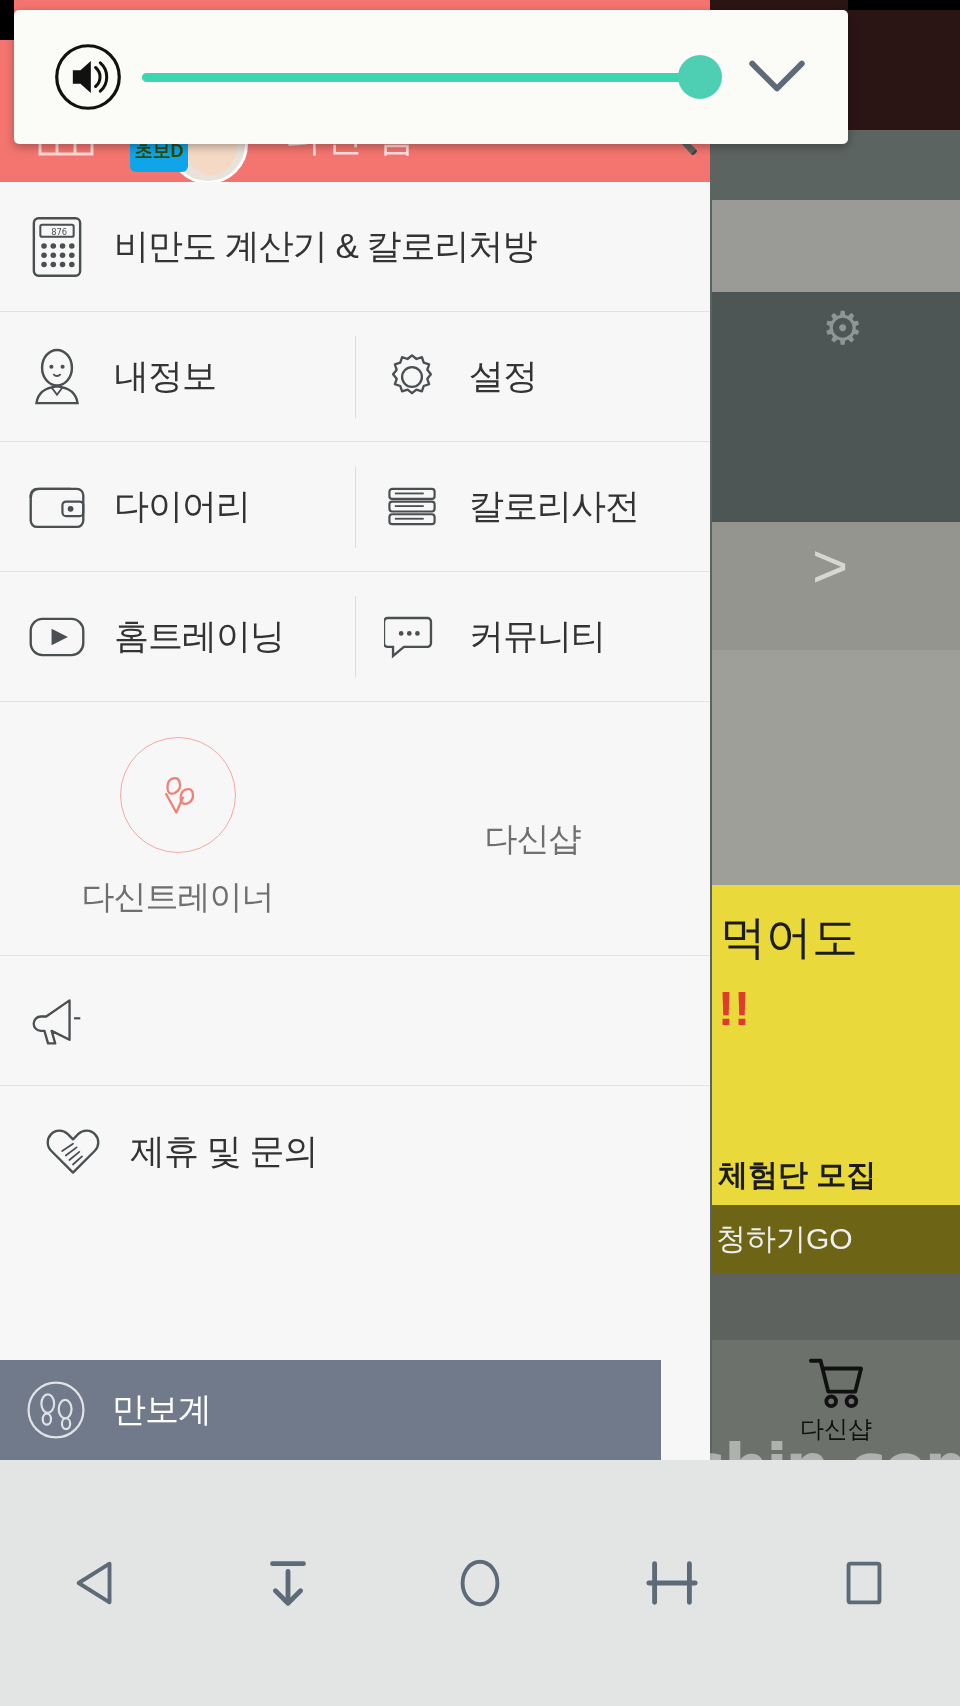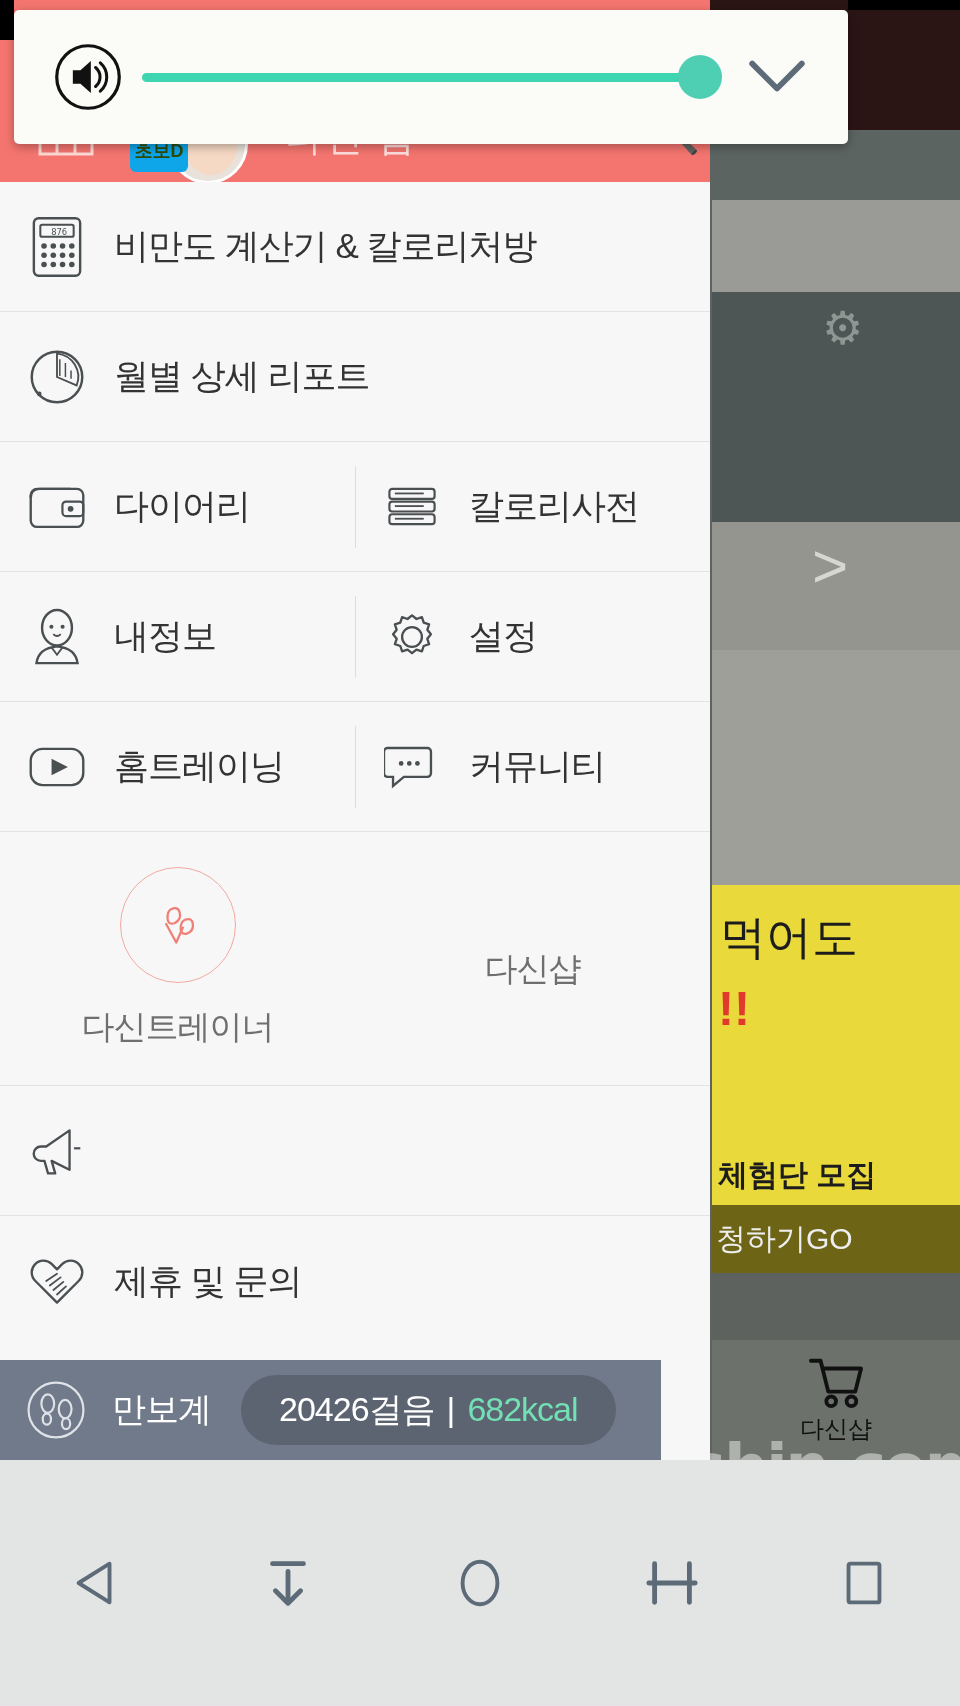--- a/index.html
+++ b/index.html
@@ -34,21 +34,21 @@
               display:flex; flex-direction:column; align-items:center; justify-content:center; }
   .cart-tab .lbl { font-size:24px; color:#111; margin-top:4px; }
 
   
   .watermark { position:absolute; left:560px; top:1430px; font-size:62px; font-weight:bold;
                color:rgba(255,255,255,.45); letter-spacing:-2px; font-family:"DejaVu Sans",sans-serif; }
 
   
   .drawer { position:absolute; left:0; top:182px; width:710px; height:1448px; background:#f7f7f7; }
   .mrow { position:relative; display:flex; align-items:center; border-bottom:1px solid #e3e3e3; background:#f7f7f7; }
-  .mrow:last-child { border-bottom:none; }
+  .mrow:last-child { border-bottom:none;padding-left:16px; }
   .m-ico { width:114px; display:flex; align-items:center; justify-content:center; flex:0 0 114px; }
   .m-lbl { font-size:35px; color:#333; letter-spacing:-1px; }
 
   .row-single { height:130px; }
   .row-dual { height:130px; }
   .dual-half { display:flex; align-items:center; flex:1 1 50%; height:100%; }
   .dual-div { position:absolute; left:355px; top:24px; width:1px; height:82px; background:#ddd; }
 
   
   .promo-row { height:254px; display:flex; border-bottom:1px solid #e3e3e3; background:#f7f7f7; }
@@ -172,32 +172,47 @@
             <circle cx="13" cy="52" r="3"></circle>
               <circle cx="23" cy="52" r="3"></circle>
               <circle cx="33" cy="52" r="3"></circle>
               <circle cx="43" cy="52" r="3"></circle>
           </g>
         </svg>
       </div>
       <div class="m-lbl">비만도 계산기 &amp; 칼로리처방</div>
     </div>
 
-    <div class="mrow row-single">
-      <div class="m-ico">
-        <svg viewBox="0 0 62 62" width="58" height="58">
-          <circle cx="31" cy="31" r="27" fill="none" stroke="#4a4f52" stroke-width="2.6"></circle>
-          <path d="M31 31 L31 6 A25 25 0 0 1 52 40 Z" fill="none" stroke="#4a4f52" stroke-width="2"></path>
-          <line x1="34" y1="12" x2="34" y2="30" stroke="#4a4f52" stroke-width="1.6"></line>
-          <line x1="40" y1="16" x2="40" y2="31" stroke="#4a4f52" stroke-width="1.6"></line>
-          <line x1="46" y1="24" x2="46" y2="33" stroke="#4a4f52" stroke-width="1.6"></line>
-          <circle cx="12" cy="49" r="2.5" fill="#4a4f52"></circle>
-        </svg>
-      </div>
-      <div class="m-lbl">월별 상세 리포트</div>
+
+    <div class="mrow row-dual">
+      <div class="dual-half">
+        <div class="m-ico">
+          <svg viewBox="0 0 60 64" width="56" height="60">
+            <ellipse cx="30" cy="22" rx="16" ry="19" fill="none" stroke="#4a4f52" stroke-width="2.6"></ellipse>
+            <circle cx="24" cy="21" r="2.2" fill="#4a4f52"></circle>
+              <circle cx="36" cy="21" r="2.2" fill="#4a4f52"></circle>
+            <path d="M26 29 q4 4 8 0" fill="none" stroke="#4a4f52" stroke-width="2"></path>
+            <path d="M8 60 q2-16 22-18 q20 2 22 18 Z" fill="none" stroke="#4a4f52" stroke-width="2.6"></path>
+            <path d="M24 43 L30 51 L36 43" fill="none" stroke="#4a4f52" stroke-width="2"></path>
+          </svg>
+        </div>
+        <div class="m-lbl">내정보</div>
+      </div>
+      <div class="dual-div"></div>
+      <div class="dual-half">
+        <div class="m-ico">
+          <svg viewBox="0 0 60 60" width="54" height="54">
+            <g fill="none" stroke="#4a4f52" stroke-width="2.6" stroke-linejoin="round">
+              <path d="M30 6 l5 4 6-2 2 6 6 2 -2 6 4 5 -4 5 2 6 -6 2 -2 6 -6-2 -5 4 -5-4 -6 2 -2-6 -6-2 2-6 -4-5 4-5 -2-6 6-2 2-6 6 2 Z"></path>
+              <circle cx="30" cy="30" r="11"></circle>
+            </g>
+          </svg>
+        </div>
+        <div class="m-lbl">설정</div>
+      </div>
     </div>
 
     <div class="mrow row-dual">
       <div class="dual-half">
         <div class="m-ico">
           <svg viewBox="0 0 64 52" width="58" height="48">
             <rect x="3" y="6" width="58" height="42" rx="7" fill="none" stroke="#4a4f52" stroke-width="2.6"></rect>
             <path d="M3 16 q0-10 10-10 h34" fill="none" stroke="#4a4f52" stroke-width="2.6"></path>
             <rect x="38" y="20" width="23" height="16" rx="4" fill="none" stroke="#4a4f52" stroke-width="2.4"></rect>
             <circle cx="47" cy="28" r="3.2" fill="#4a4f52"></circle>
@@ -221,48 +236,20 @@
             </g>
           </svg>
         </div>
         <div class="m-lbl">칼로리사전</div>
       </div>
     </div>
 
     <div class="mrow row-dual">
       <div class="dual-half">
         <div class="m-ico">
-          <svg viewBox="0 0 60 64" width="56" height="60">
-            <ellipse cx="30" cy="22" rx="16" ry="19" fill="none" stroke="#4a4f52" stroke-width="2.6"></ellipse>
-            <circle cx="24" cy="21" r="2.2" fill="#4a4f52"></circle>
-              <circle cx="36" cy="21" r="2.2" fill="#4a4f52"></circle>
-            <path d="M26 29 q4 4 8 0" fill="none" stroke="#4a4f52" stroke-width="2"></path>
-            <path d="M8 60 q2-16 22-18 q20 2 22 18 Z" fill="none" stroke="#4a4f52" stroke-width="2.6"></path>
-            <path d="M24 43 L30 51 L36 43" fill="none" stroke="#4a4f52" stroke-width="2"></path>
-          </svg>
-        </div>
-        <div class="m-lbl">내정보</div>
-      </div>
-      <div class="dual-div"></div>
-      <div class="dual-half">
-        <div class="m-ico">
-          <svg viewBox="0 0 60 60" width="54" height="54">
-            <g fill="none" stroke="#4a4f52" stroke-width="2.6" stroke-linejoin="round">
-              <path d="M30 6 l5 4 6-2 2 6 6 2 -2 6 4 5 -4 5 2 6 -6 2 -2 6 -6-2 -5 4 -5-4 -6 2 -2-6 -6-2 2-6 -4-5 4-5 -2-6 6-2 2-6 6 2 Z"></path>
-              <circle cx="30" cy="30" r="11"></circle>
-            </g>
-          </svg>
-        </div>
-        <div class="m-lbl">설정</div>
-      </div>
-    </div>
-
-    <div class="mrow row-dual">
-      <div class="dual-half">
-        <div class="m-ico">
           <svg viewBox="0 0 64 48" width="58" height="44">
             <rect x="3" y="4" width="58" height="40" rx="13" fill="none" stroke="#4a4f52" stroke-width="2.6"></rect>
             <polygon points="26,15 44,24 26,33" fill="#4a4f52"></polygon>
           </svg>
         </div>
         <div class="m-lbl">홈트레이닝</div>
       </div>
       <div class="dual-div"></div>
       <div class="dual-half">
         <div class="m-ico">
@@ -328,25 +315,20 @@
         <circle cx="35" cy="35" r="30" fill="none" stroke="#dfe3e8" stroke-width="2.4"></circle>
         <g fill="none" stroke="#dfe3e8" stroke-width="2.4">
           <ellipse cx="26" cy="28" rx="7" ry="10"></ellipse>
           <ellipse cx="25" cy="45" rx="4.5" ry="6"></ellipse>
           <ellipse cx="45" cy="34" rx="7" ry="10"></ellipse>
           <ellipse cx="46" cy="50" rx="4.5" ry="6"></ellipse>
         </g>
       </svg>
     </div>
     <div class="pedo-lbl">만보계</div>
-    <div class="pedo-badge">
-      <span class="pedo-steps">20426걸음</span>
-      <span class="pedo-sep">|</span>
-      <span class="pedo-kcal">682kcal</span>
-    </div>
   </div>
 
   <div class="status-sliver"></div>
   <div class="status-sliver2"></div>
   <div class="vol">
     <div class="vol-ico">
       <svg viewBox="0 0 76 76" width="72" height="72">
         <circle cx="38" cy="38" r="33" fill="none" stroke="#111" stroke-width="3.4"></circle>
         <path d="M22 31 h8 l11-10 v34 l-11-10 h-8 Z" fill="#111"></path>
         <path d="M46 28 a13 13 0 0 1 0 20" fill="none" stroke="#111" stroke-width="3.2" stroke-linecap="round"></path>

